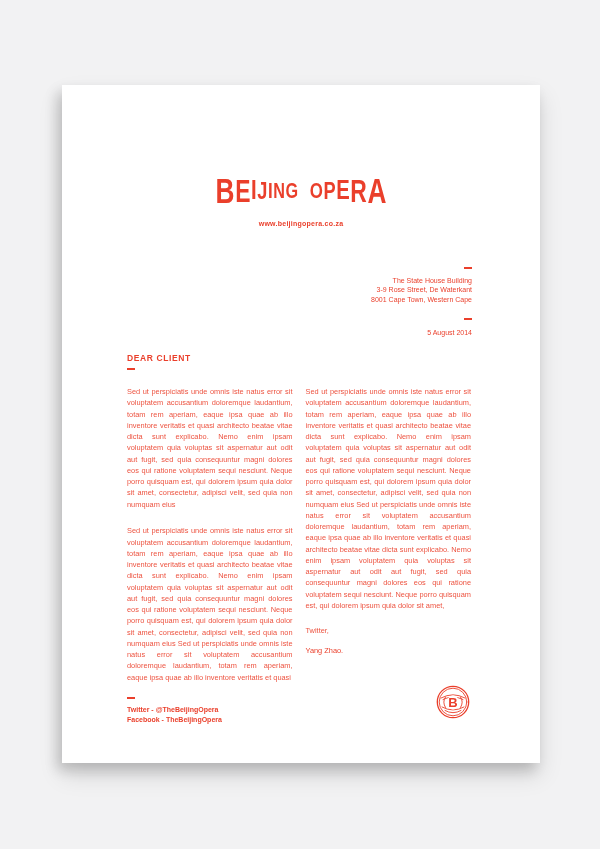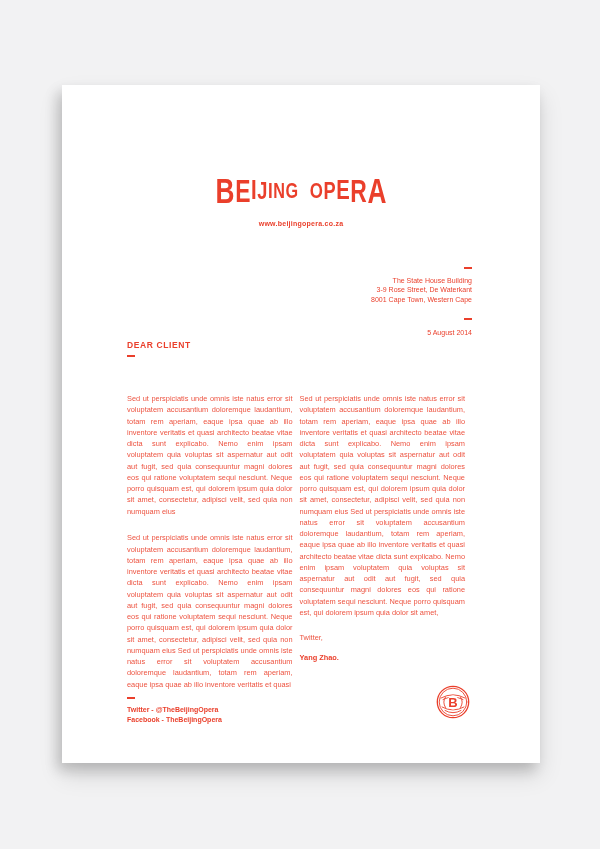--- a/index.html
+++ b/index.html
@@ -39,34 +39,34 @@
     font-size:7px; line-height:9.6px; color:#ea3f2b;
   }
   .addr .dash { margin:0 0 7px auto; }
   .date-block {
     position:absolute; top:233px; right:68px; text-align:right;
     font-size:7px; color:#ea3f2b;
   }
   .date-block .dash { margin:0 0 9px auto; }
 
   
-  .salutation { position:absolute; top:256px; left:65px; color:#ea3f2b; }
+  .salutation { position:absolute; top:269px; left:65px; color:#ea3f2b; }
   .salutation h1 { font-size:8.5px; letter-spacing:.6px; line-height:9px; font-weight:bold; }
   .salutation .dash { margin-top:5px; }
 
   
   .columns {
-    position:absolute; top:308px; left:65px; width:346px;
-    display:flex; gap:7px; color:#ed5340;
+    position:absolute; top:301px; left:65px; width:346px;
+    display:flex; gap:13px; color:#ed5340;
   }
   .col { width:165.5px; font-size:7.4px; line-height:11.25px; text-align:justify; }
   .col p { margin:0; }
   .col p + p { margin-top:15.5px; }
   .col .regards { margin-top:14px; text-align:left; }
-  .col .signature { margin-top:9px; font-weight:bold; text-align:left; color:#ea3f2b; }
+  .col .signature { margin-top:9px; font-weight:normal; text-align:left; color:#ea3f2b; }
 
   
   .footer-social {
     position:absolute; top:612px; left:65px;
     font-size:7px; font-weight:bold; line-height:10px; color:#ea3f2b;
   }
   .footer-social .dash { margin-bottom:6px; }
   .seal { position:absolute; left:374px; top:600px; width:34px; height:34px; }
 </style>
 </head>

